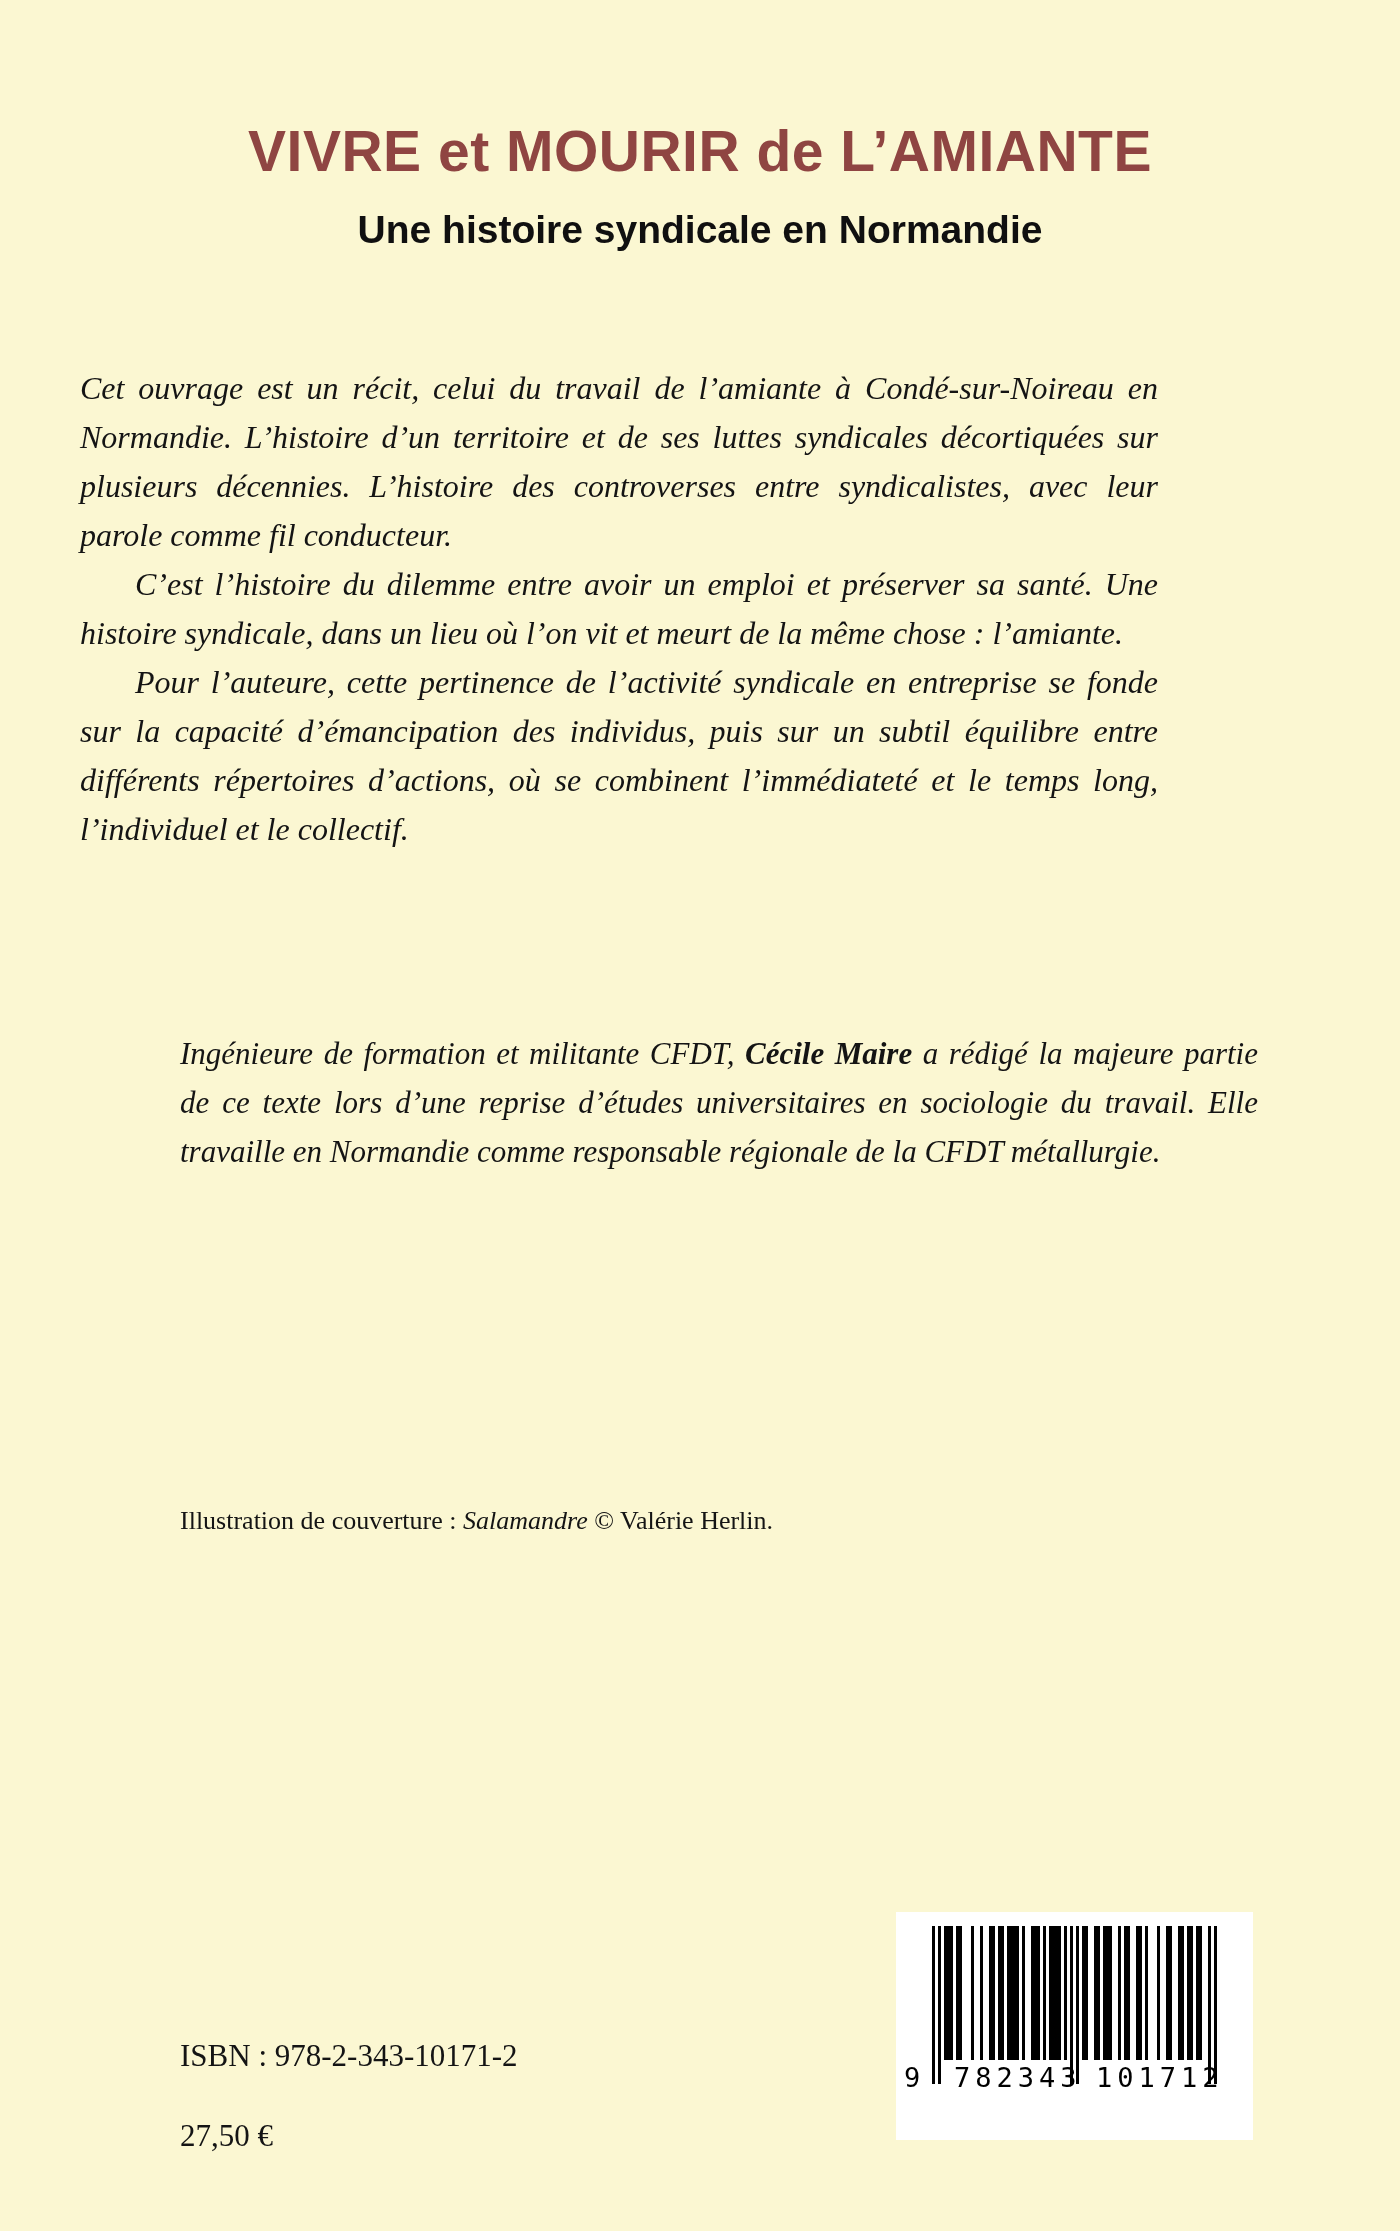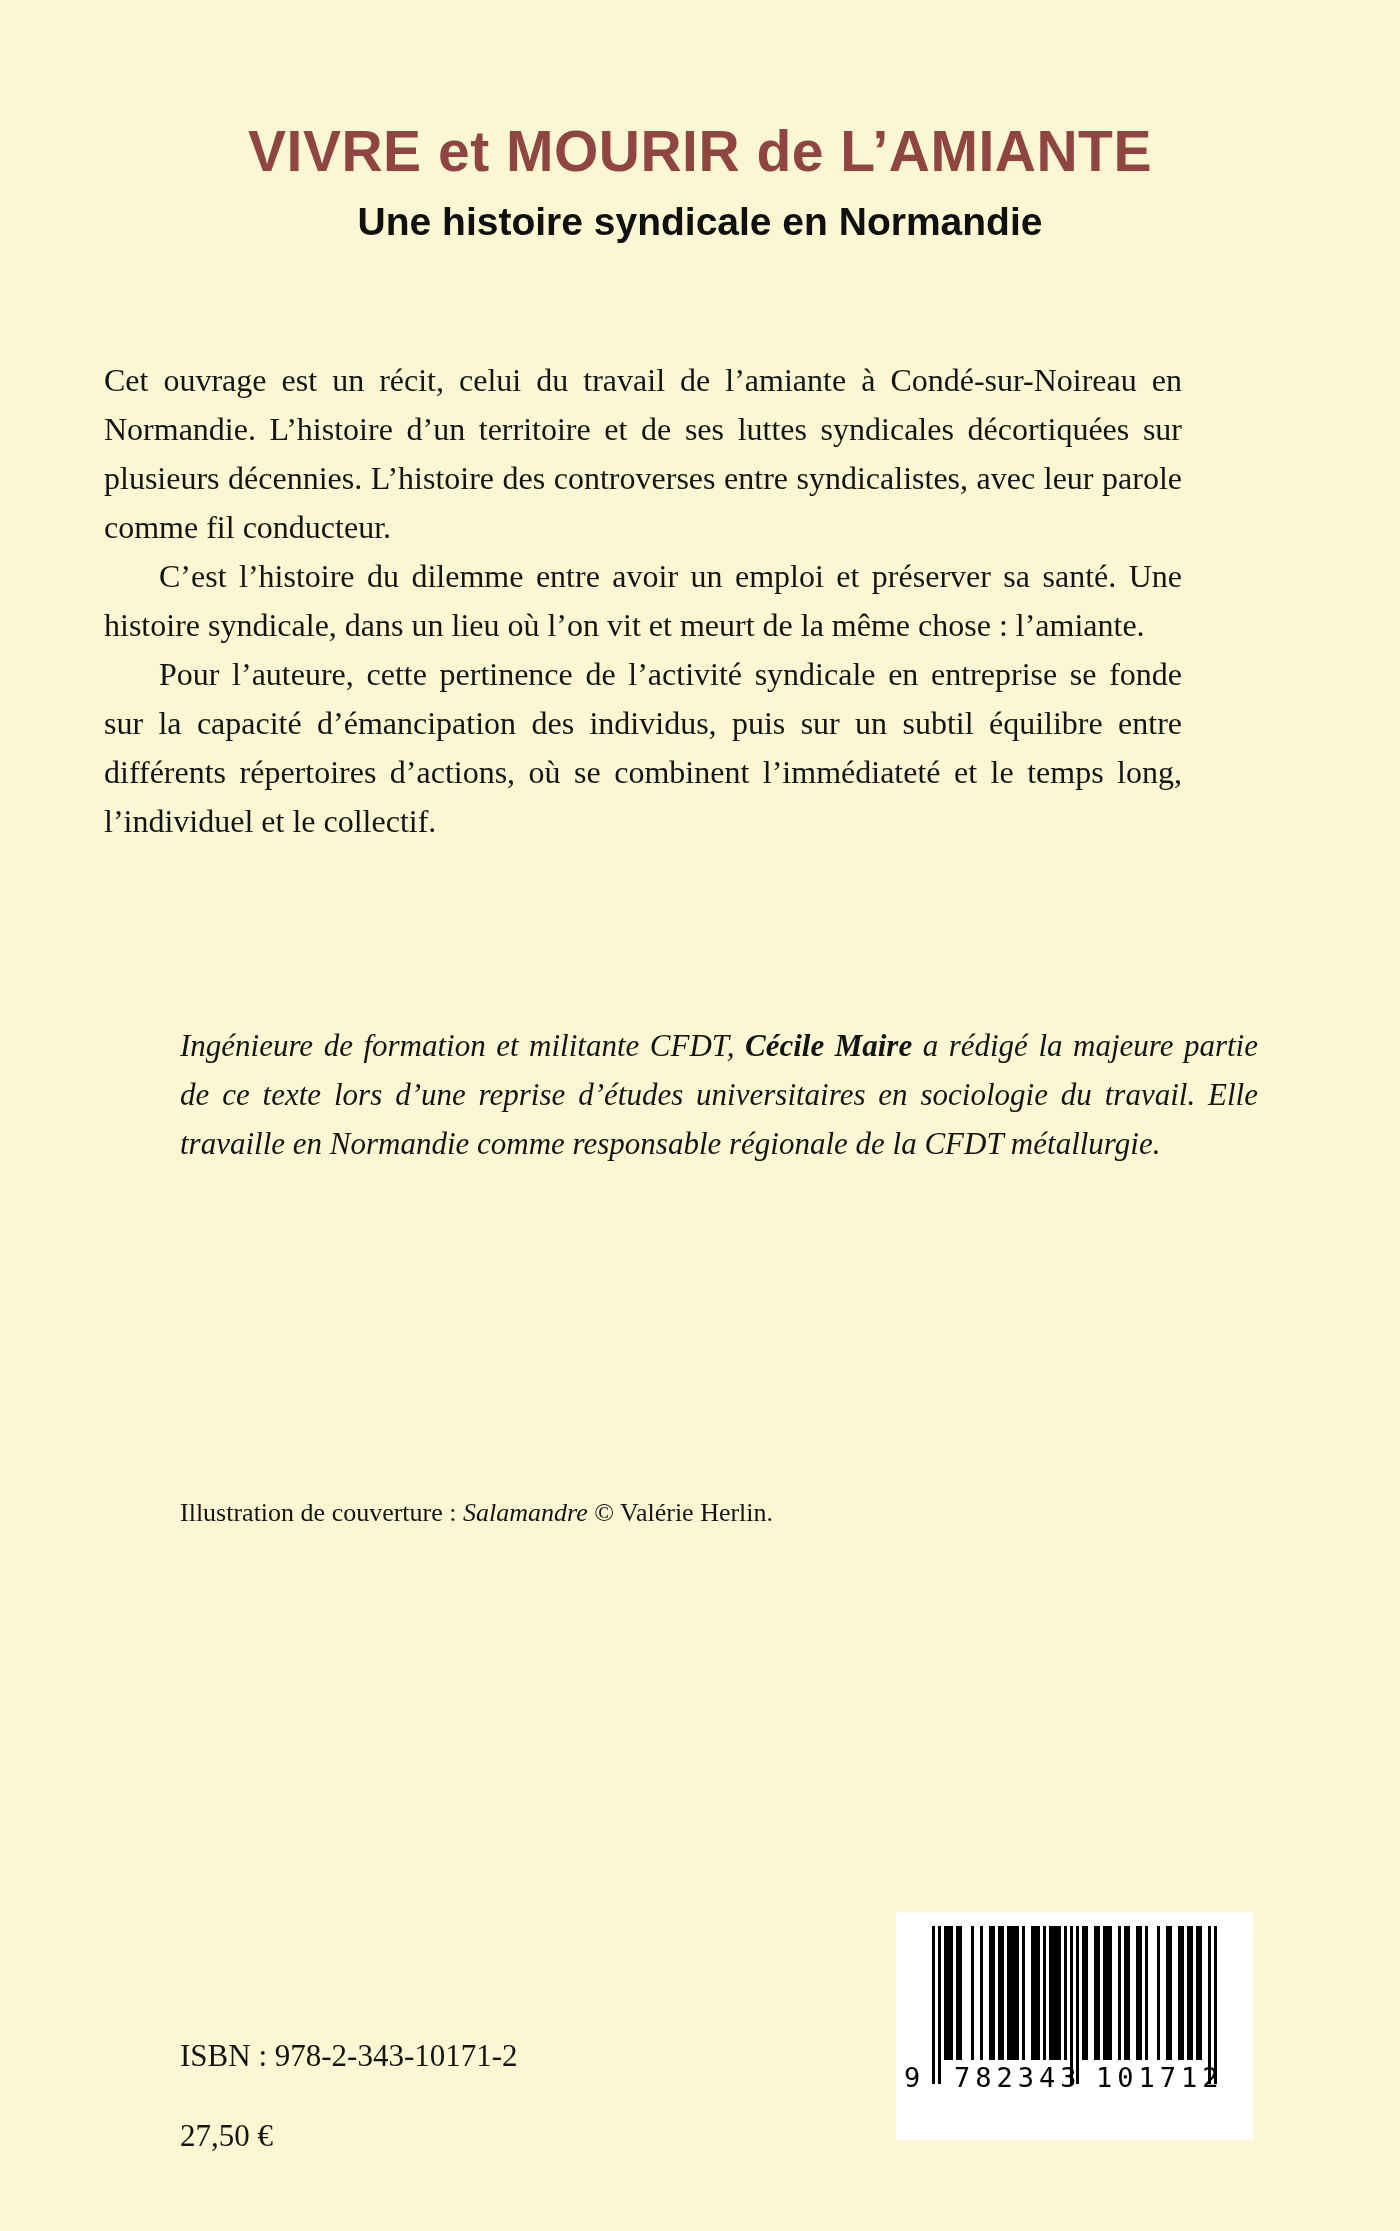--- a/index.html
+++ b/index.html
@@ -19,34 +19,35 @@
     padding-top:118px;
     text-align:center;
     font-family:"Liberation Sans", sans-serif;
     font-weight:700;
     font-size:57px;
     letter-spacing:0.5px;
     color:var(--title_color, #8f4542);
   }
 
   .subtitle {
-    margin-top:16px;
+    margin-top:24px;
     text-align:center;
     font-family:"Liberation Sans", sans-serif;
     font-weight:700;
     font-size:39px;
     color:#101010;
   }
 
   .blurb {
     width:1078px;
-    margin:112px 0 0 104px;
+    margin:112px 0 0 80px;
     font-size:32px;
     line-height:49px;
     text-align:justify;
+    font-style:italic;
   }
   .blurb p { text-indent:55px; }
   .blurb p.first { text-indent:0; }
 
   .bio {
     width:1078px;
     margin:175px 0 12px 180px;
     font-size:31px;
     line-height:49px;
     text-align:justify;

